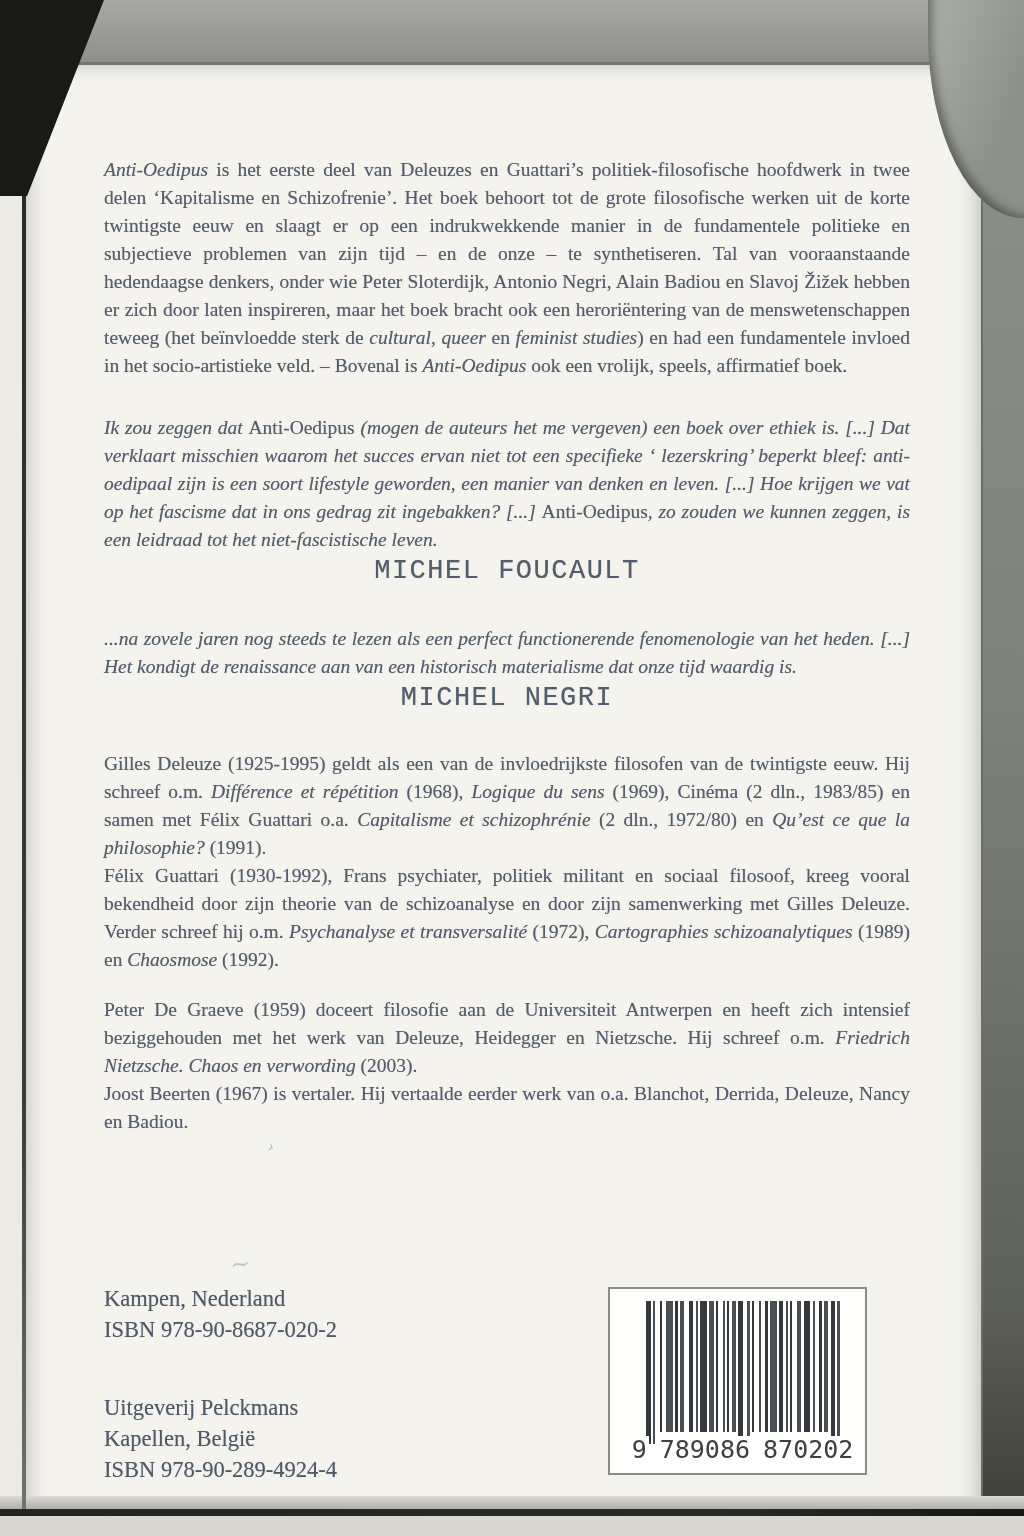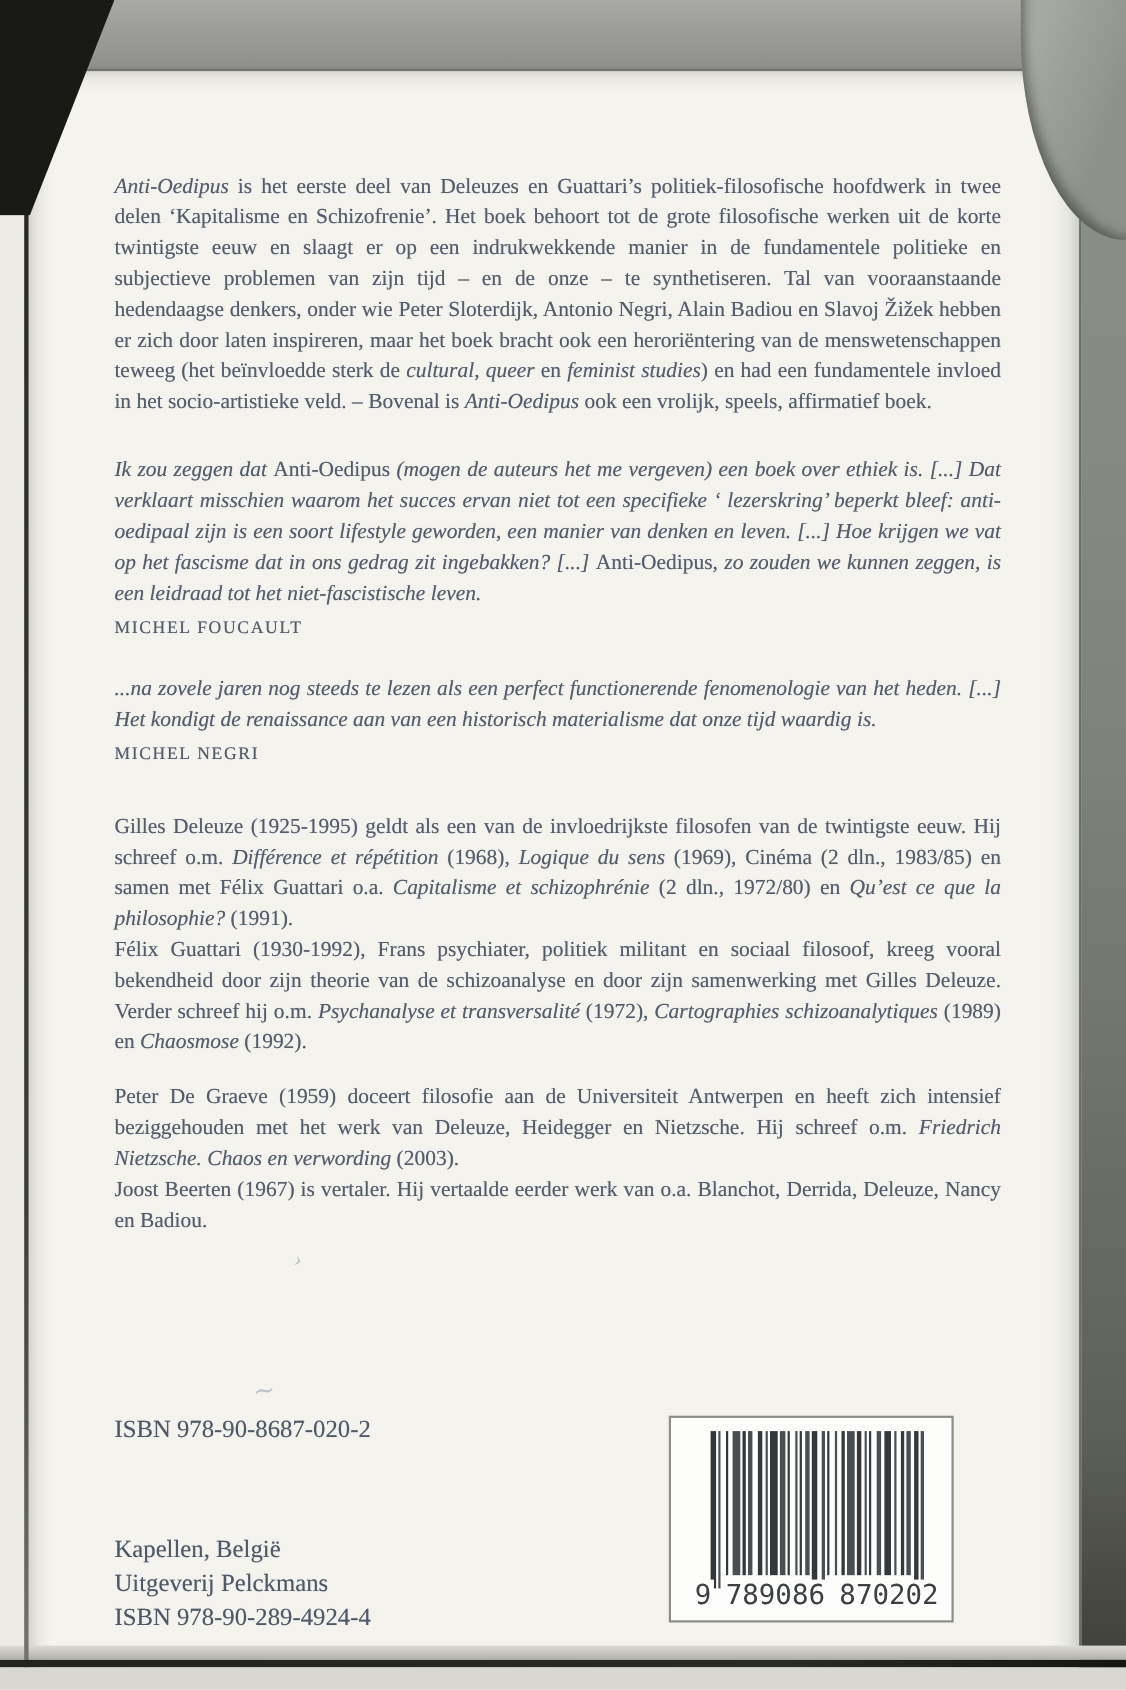--- a/index.html
+++ b/index.html
@@ -50,23 +50,23 @@
     background:linear-gradient(to right,#232320,#2a2a26 70%,#151512);}
   
   .text-col{
     position:absolute;left:78px;top:96px;width:806px;
     color:#535d6c;font-size:19.5px;line-height:28px;text-align:justify;
     text-shadow:0 0 .7px rgba(83,93,108,.55);
   }
   .text-col p{margin:0;}
   .it{font-style:italic;}
   .blurb{margin-bottom:34px !important;}
-  .quote-block{margin-bottom:28px;}
+  .quote-block{margin-bottom:40px;}
   .quote-block.negri{margin-bottom:38px;}
-  .attribution{text-align:left;letter-spacing:1.5px;font-size:16px;margin-top:3px !important;}
+  .attribution{text-align:center;letter-spacing:1.5px;font-size:27px;margin-top:3px !important;font-family:Liberation Mono, monospace;}
   .bio-group{margin-bottom:22px;}
   
   .publisher{position:absolute;left:78px;color:#4f5a69;font-size:22.5px;line-height:31px;
     text-shadow:0 0 .7px rgba(79,90,105,.5);}
   .publisher-1{top:1223px;}
   .publisher-2{top:1332px;}
   
   .barcode-box{
     position:absolute;left:582px;top:1227px;width:259px;height:188px;
     background:#fdfdfb;border:2px solid #8b8b87;box-sizing:border-box;
@@ -110,26 +110,27 @@
         <p><span>Félix Guattari (1930-1992), Frans psychiater, politiek militant en sociaal filosoof, kreeg vooral bekendheid door zijn theorie van de schizoanalyse en door zijn samenwerking met Gilles Deleuze. Verder schreef hij o.m. </span><span class="it">Psychanalyse et transversalité</span><span> (1972), </span><span class="it">Cartographies schizoanalytiques</span><span> (1989) en </span><span class="it">Chaosmose</span><span> (1992).</span></p>
       </div>
 
       <div class="bio-group">
         <p><span>Peter De Graeve (1959) doceert filosofie aan de Universiteit Antwerpen en heeft zich intensief beziggehouden met het werk van Deleuze, Heidegger en Nietzsche. Hij schreef o.m. </span><span class="it">Friedrich Nietzsche. Chaos en verwording</span><span> (2003).</span></p>
         <p><span>Joost Beerten (1967) is vertaler. Hij vertaalde eerder werk van o.a. Blanchot, Derrida, Deleuze, Nancy en Badiou.</span></p>
       </div>
     </div>
 
     <div class="publisher publisher-1">
+      <div>Kampen, Nederland</div>
       <div>ISBN 978-90-8687-020-2</div>
     </div>
 
     <div class="publisher publisher-2">
+      <div>Uitgeverij Pelckmans</div>
       <div>Kapellen, België</div>
-      <div>Uitgeverij Pelckmans</div>
       <div>ISBN 978-90-289-4924-4</div>
     </div>
 
     <div class="barcode-box">
       <div class="bars" id="bars">
           <div style="width: 4.5px; background: rgb(52, 56, 60); height: 143px;"></div>
           <div style="width: 2.25px;"></div>
           <div style="width: 2.25px; background: rgb(74, 79, 84); height: 143px;"></div>
           <div style="width: 4.5px;"></div>
           <div style="width: 2.25px; background: rgb(52, 56, 60);"></div>

